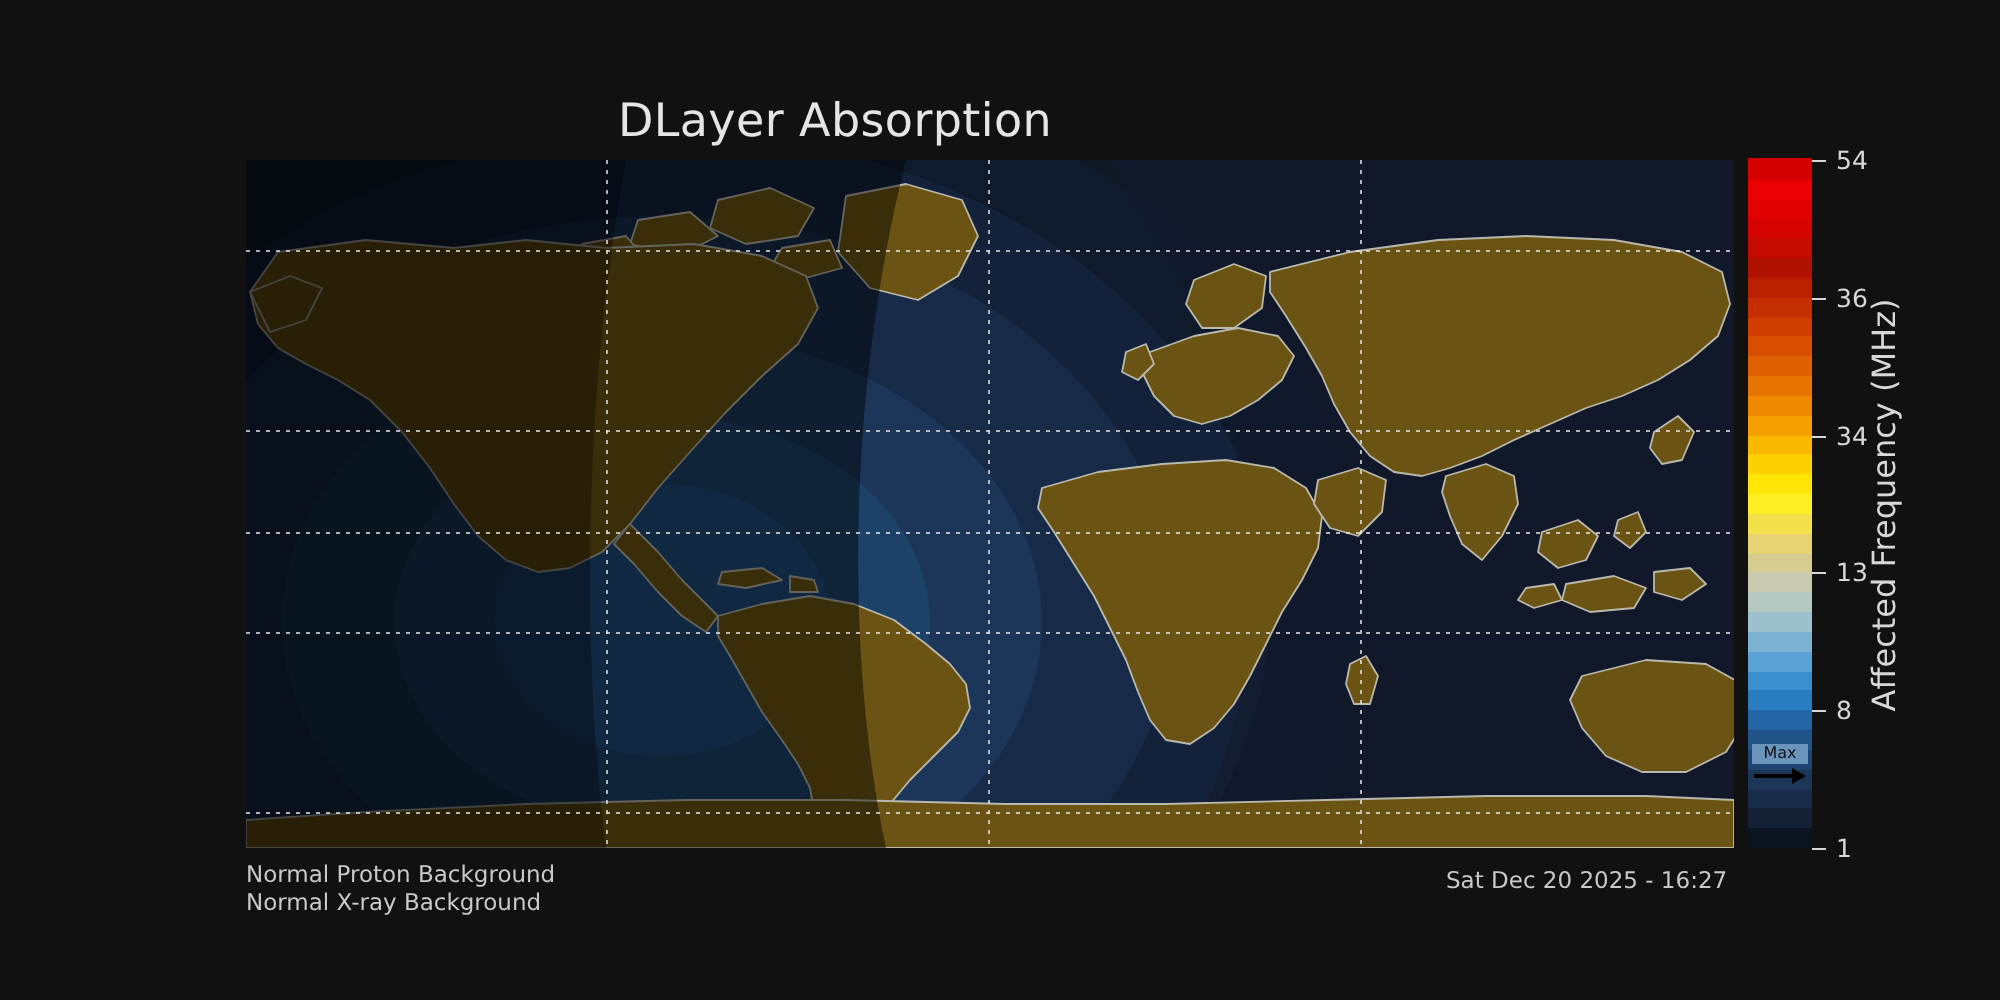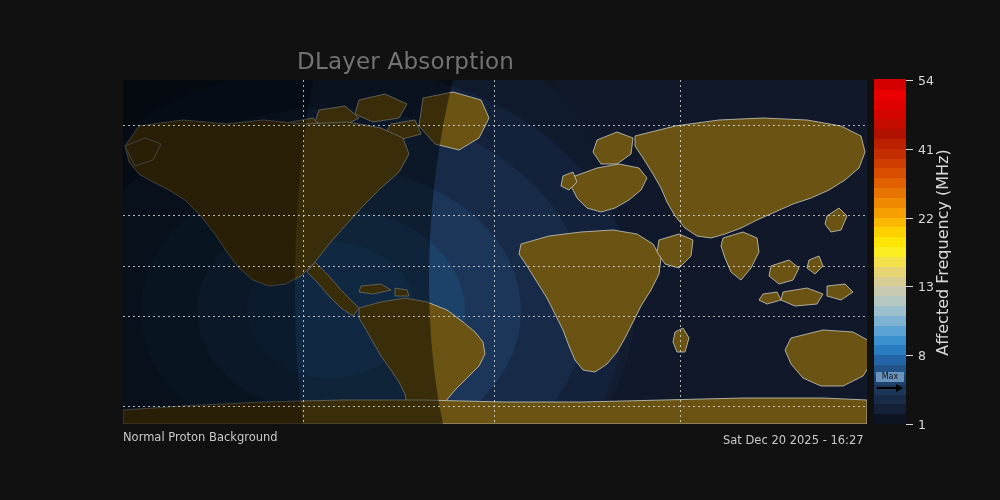--- a/index.html
+++ b/index.html
@@ -3,22 +3,22 @@
 <meta charset="utf-8">
 <title>DLayer Absorption</title>
 <style>
   html,body{margin:0;padding:0;background:#0d0d0d;}
   body{width:1000px;height:500px;overflow:hidden;
        font-family:"DejaVu Sans","Liberation Sans",sans-serif;}
   #root{position:relative;width:1000px;height:500px;background:#111111;}
 
   
   .title{
-    position:absolute;left:0;top:48px;width:811px;text-align:center;
-    font-size:23px;color:#737373;letter-spacing:.2px;
+    position:absolute;left:12px;top:48px;width:811px;text-align:center;
+    font-size:23px;color:#e5e5e5;letter-spacing:.2px;
   }
 
   
   .map-frame{
     position:absolute;left:123px;top:80px;width:744px;height:344px;
     overflow:hidden;background:#121a2c;
   }
   .map-canvas{position:absolute;left:0;top:0;width:744px;height:344px;}
 
   
@@ -211,33 +211,34 @@
         <div class="cbar-seg" style="background: rgb(212, 0, 0); bottom: 334.171px; height: 10.4286px;"></div>
       </div>
     <div class="cb-ticks" id="cbar-ticks">
         <div class="cb-tick" style="top: 344px;"></div>
         <div class="cb-ticklabel" style="top: 344px;">1</div>
         <div class="cb-tick" style="top: 275.2px;"></div>
         <div class="cb-ticklabel" style="top: 275.2px;">8</div>
         <div class="cb-tick" style="top: 206.4px;"></div>
         <div class="cb-ticklabel" style="top: 206.4px;">13</div>
         <div class="cb-tick" style="top: 137.6px;"></div>
-        <div class="cb-ticklabel" style="top: 137.6px;">22</div>
+        <div class="cb-ticklabel" style="top: 137.6px;">34</div>
         <div class="cb-tick" style="top: 68.8px;"></div>
-        <div class="cb-ticklabel" style="top: 68.8px;">41</div>
+        <div class="cb-ticklabel" style="top: 68.8px;">36</div>
         <div class="cb-tick" style="top: 0px;"></div>
         <div class="cb-ticklabel" style="top: 0px;">54</div>
       </div>
   </div>
   <div class="max-box">Max</div>
   <svg class="max-arrow" viewBox="0 0 28 10">
     <line x1="1" y1="5" x2="20" y2="5" stroke="#000" stroke-width="2"></line>
     <polygon points="20,1 27,5 20,9" fill="#000"></polygon>
   </svg>
 
   <div class="cb-axis-label">
     <span>Affected Frequency (MHz)</span>
   </div>
 
   <div class="note note-proton">Normal Proton Background</div>
+  <div class="note note-xray">Normal X-ray Background</div>
   <div class="note note-date">Sat Dec 20 2025 - 16:27</div>
 
 </div>
 
 </body></html>

